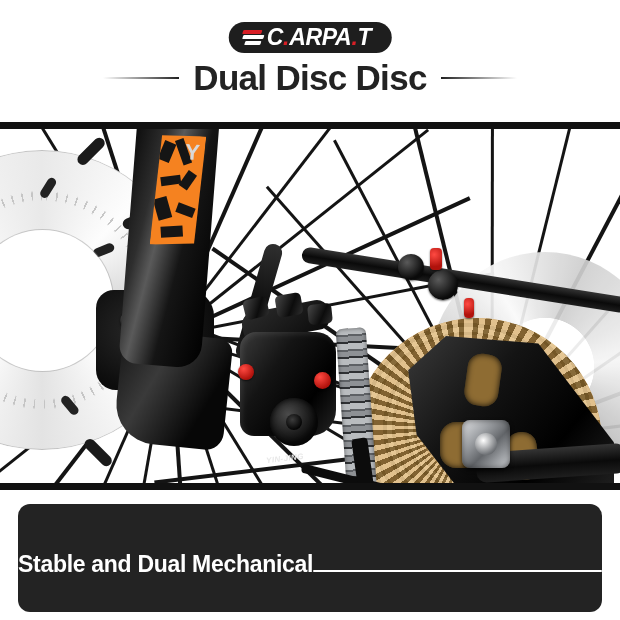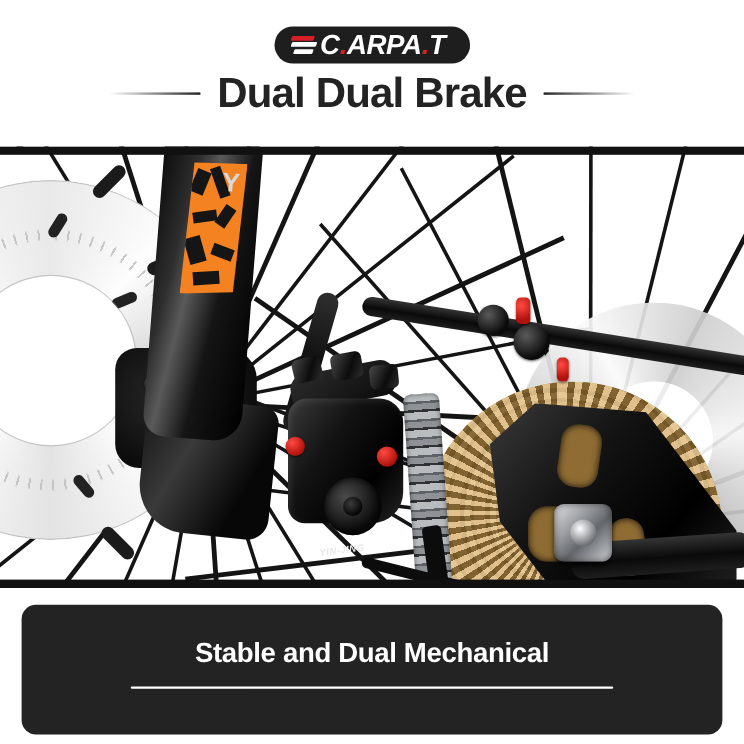--- a/index.html
+++ b/index.html
@@ -250,22 +250,22 @@
   }
   .tube {
     position:absolute; background:linear-gradient(180deg,#343434,#0a0a0a 55%,#1e1e1e);
     border-radius:10px; z-index:29;
   }
 
   
   .banner {
     position:absolute; left:18px; top:504px; width:584px; height:108px;
     background:#232323; border-radius:12px;
-    display:flex; flex-direction:column; align-items:center; justify-content:flex-start;
-    padding-top:26px;
+    display:flex; align-items:center; justify-content:flex-start;
+    padding-top:13px;
   }
   .banner-line {
     color:#ffffff; font-size:23px; font-weight:bold;
     letter-spacing:-0.3px; line-height:1.24; text-align:center; white-space:nowrap;
   }
   .banner-rule {
     width:402px; height:2px; background:#ffffff; margin-top:13px; border-radius:1px;
   }
 </style>
 </head>
@@ -277,21 +277,21 @@
     <span class="logo-mark">
       <span class="bar b1"></span>
       <span class="bar b2"></span>
       <span class="bar b3"></span>
     </span>
     <span class="logo-word">C<span class="dot">.</span>ARPA<span class="dot">.</span>T</span>
   </div>
 
   <div class="title-row">
     <span class="dash left"></span>
-    <span class="page-title">Dual Dual Brake</span>
+    <span class="page-title">Dual Disc Disc</span>
     <span class="dash right"></span>
   </div>
 </div>
 
 <div class="photo">
   <div class="edge-top"></div>
 
   <div class="spokes" id="spokes">
       <span class="spoke" style="left: 170px; top: 212px; width: 330px; height: 4px; transform: rotate(3deg);"></span>
       <span class="spoke" style="left: 170px; top: 212px; width: 330px; height: 3px; transform: rotate(16.8462deg);"></span>

